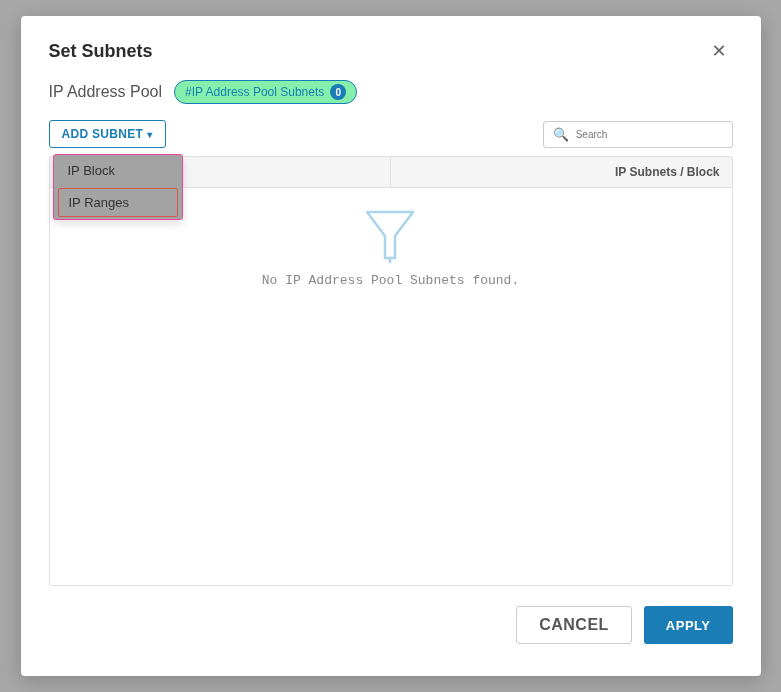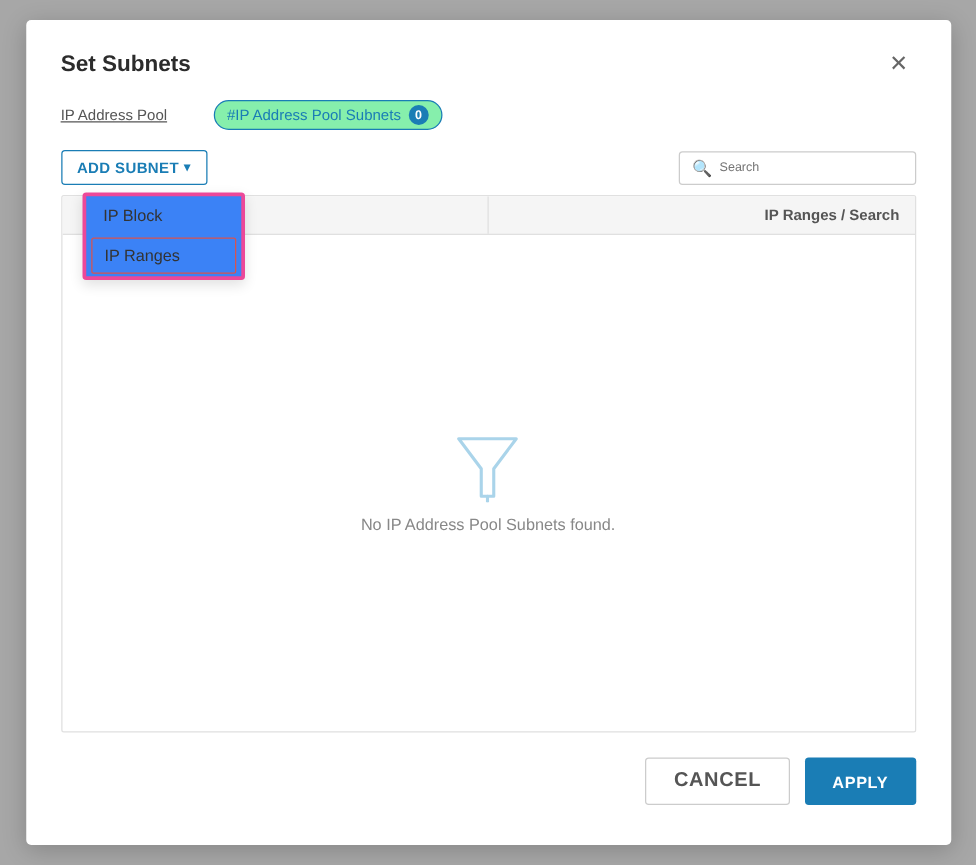--- a/index.html
+++ b/index.html
@@ -52,24 +52,23 @@
       line-height: 1;
       padding: 2px 6px;
     }
     .ip-pool-row {
       display: flex;
       align-items: center;
       margin-bottom: 16px;
       gap: 12px;
     }
     .ip-pool-label {
-      font-size: 12px;
+      font-size: 16px;
       color: #555;
       min-width: 110px;
-      text-decoration: underline;
     }
     .ip-pool-badge {
       background: #86efac;
       border: 1.5px solid #1a7db5;
       border-radius: 12px;
       padding: 3px 10px;
       font-size: 12px;
       color: #1a7db5;
       display: flex;
       align-items: center;
@@ -130,23 +129,23 @@
       border: none;
       outline: none;
       font-size: 10px;
       color: #555;
       width: 100%;
       background: transparent;
     }
     .dropdown-menu {
       position: absolute;
       top: 34px;
-      left: 17px;
-      background: #3b82f6;
-      border: 3px solid #ec4899;
+      left: 4px;
+      background: #a3a3a3;
+      border: 1px solid #ec4899;
       border-radius: 3px;
       box-shadow: 0 4px 10px rgba(0,0,0,0.12);
       width: 130px;
       z-index: 100;
     }
     .dropdown-item {
       padding: 8px 14px;
       font-size: 13px;
       color: #333;
       cursor: pointer;
@@ -180,22 +179,23 @@
     }
     .table-header-cell.right-align {
       text-align: right;
       border-left: 1px solid #e0e0e0;
     }
     .table-body {
       flex: 1;
       display: flex;
       flex-direction: column;
       align-items: center;
-      justify-content: center;
+      justify-content: flex-start;
       padding: 20px;
+      font-family: Liberation Mono, monospace;
     }
     .empty-state {
       display: flex;
       flex-direction: column;
       align-items: center;
       gap: 10px;
     }
     .empty-message {
       font-size: 13px;
       color: #888;
@@ -263,21 +263,21 @@
       </div>
       <div class="search-box">
         <span class="search-icon">🔍</span>
         <input class="search-input" type="text" placeholder="Search" style="">
       </div>
     </div>
 
     <div class="table-container">
       <div class="table-header">
         <div class="table-header-cell"></div>
-        <div class="table-header-cell right-align">IP Ranges / Search</div>
+        <div class="table-header-cell right-align">IP Subnets / Block</div>
       </div>
       <div class="table-body">
         <div class="empty-state">
 
           <svg width="50" height="55" viewBox="0 0 50 55" fill="none" xmlns="http://www.w3.org/2000/svg">
             <polygon points="2,4 48,4 30,28 30,50 20,50 20,28" fill="none" stroke="#aad4ea" stroke-width="2.5" stroke-linejoin="round"></polygon>
             <line x1="25" y1="50" x2="25" y2="54" stroke="#aad4ea" stroke-width="2.5" stroke-linecap="round"></line>
           </svg>
           <span class="empty-message">No IP Address Pool Subnets found.</span>
         </div>

